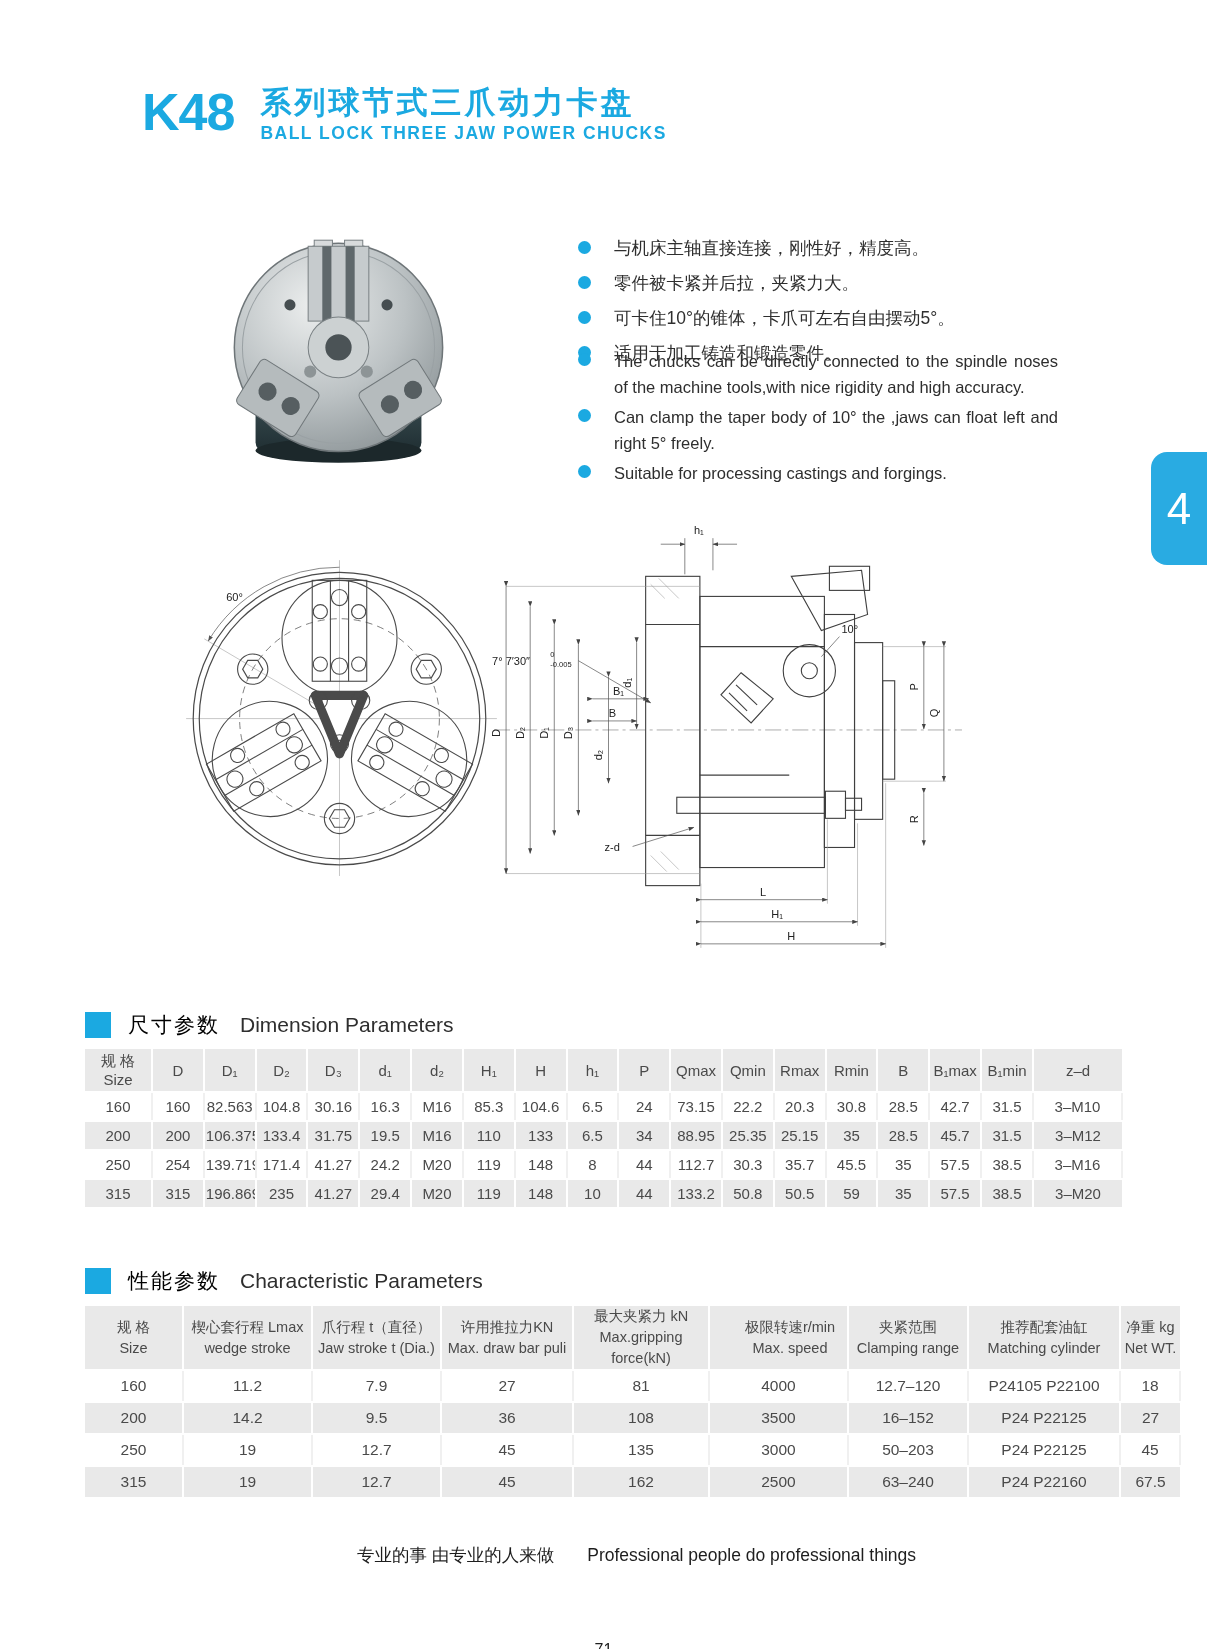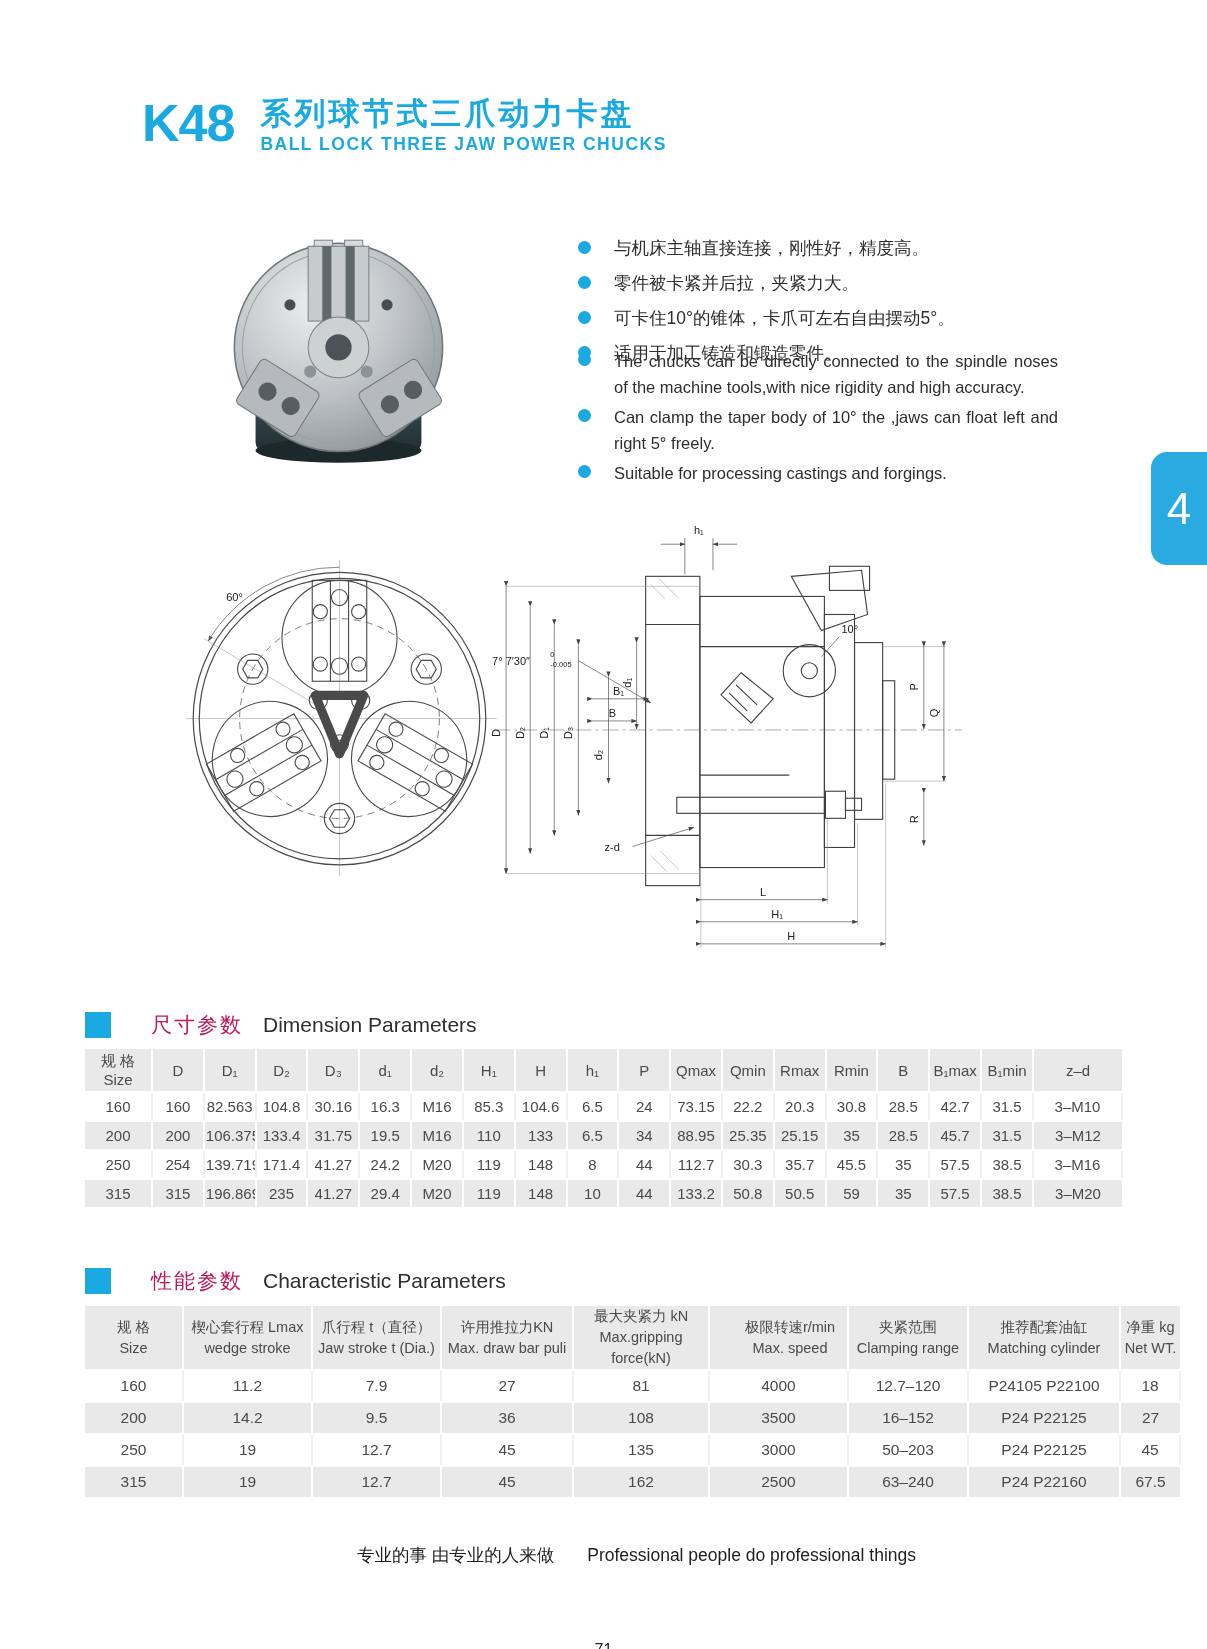--- a/index.html
+++ b/index.html
@@ -1,20 +1,20 @@
 <!DOCTYPE html>
 <html><head>
 <meta charset="utf-8">
 <style>
   html,body{margin:0;padding:0;background:#888;}
   .page{position:relative;width:1207px;height:1649px;background:#fff;margin:0 auto;
         font-family:"Liberation Sans","DejaVu Sans",sans-serif;color:#3c3c3c;overflow:hidden;}
 
   
-  .hdr{position:absolute;left:142px;top:96px;display:flex;align-items:flex-start;}
+  .hdr{position:absolute;left:142px;top:85px;display:flex;align-items:flex-start;}
   .model{color:#1ba9e1;font-size:52px;font-weight:bold;line-height:1.05;letter-spacing:-1px;}
   .titles{margin-left:26px;}
   .t-cn{color:#1ba9e1;font-size:31px;font-weight:bold;letter-spacing:3px;line-height:1.15;}
   .t-en{color:#1ba9e1;font-size:17.5px;margin-top:2px;letter-spacing:1.5px;font-weight:bold;}
 
   
   .photo{position:absolute;left:205px;top:228px;width:268px;height:258px;}
 
   
   ul.feat{list-style:none;margin:0;padding:0;position:absolute;}
@@ -36,21 +36,21 @@
   svg .body{stroke:#3f3f3f;stroke-width:1.1;fill:none;}
   svg .dim{stroke:#555;stroke-width:.7;fill:none;}
   svg .thin{stroke:#999;stroke-width:.55;fill:none;}
   svg .cl{stroke:#777;stroke-width:.6;fill:none;stroke-dasharray:16 4 3 4;}
   svg text{font-family:"Liberation Sans","DejaVu Sans",sans-serif;fill:#222;}
   svg .dimt{font-size:11px;}
 
   
   .sec-h{position:absolute;left:85px;display:flex;align-items:center;}
   .sec-h .sq{width:26px;height:26px;background:#1ba9e1;flex:none;}
-  .sec-h .cnt{font-size:21px;color:#be185d;letter-spacing:2px;margin-left:40px;}
+  .sec-h .cnt{font-size:21px;color:#000000;letter-spacing:2px;margin-left:17px;}
   .sec-h .ent{font-size:21px;color:#2e2e2e;margin-left:20px;}
   #sec1{top:1011px;} #sec2{top:1267px;}
 
   
   table{position:absolute;left:85px;border-collapse:collapse;table-layout:fixed;width:1038px;
         font-size:15px;color:#4a4a4a;text-align:center;}
   th{font-weight:normal;background:#e9e9e9;white-space:pre-line;}
   th,td{border-right:2px solid #fff;border-bottom:2px solid #fff;padding:0 1px;overflow:hidden;}
   tbody tr:nth-child(even) td{background:#e9e9e9;}
   tbody tr:nth-child(odd) td{border-right:2px solid #f0f0f0;}

